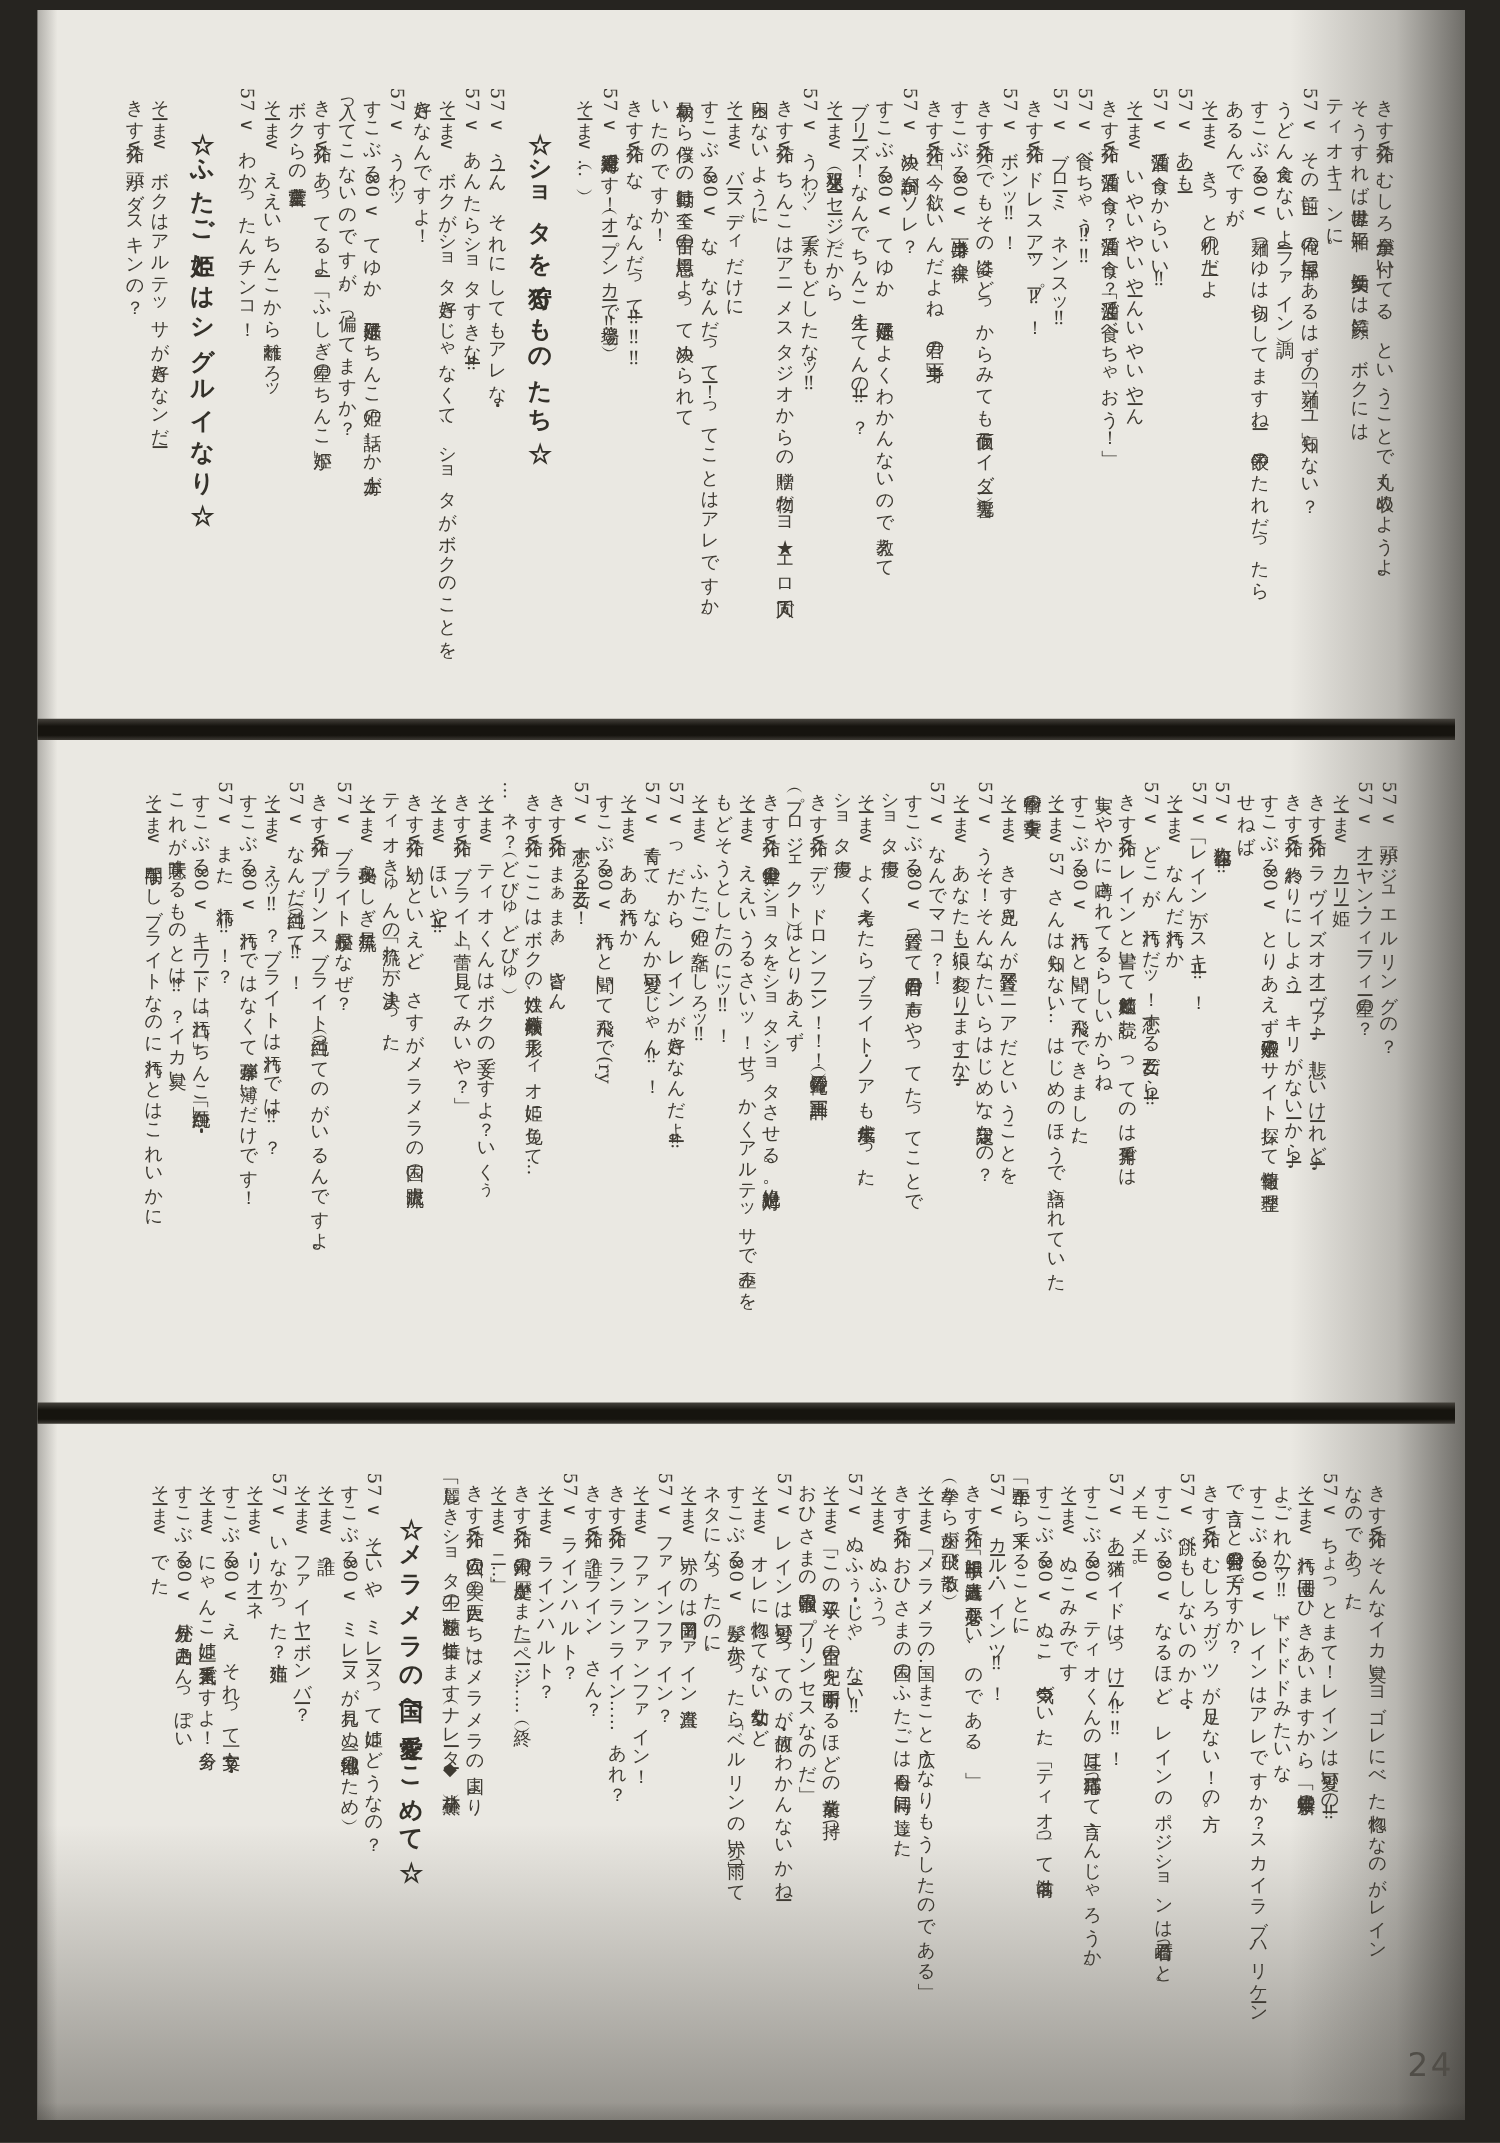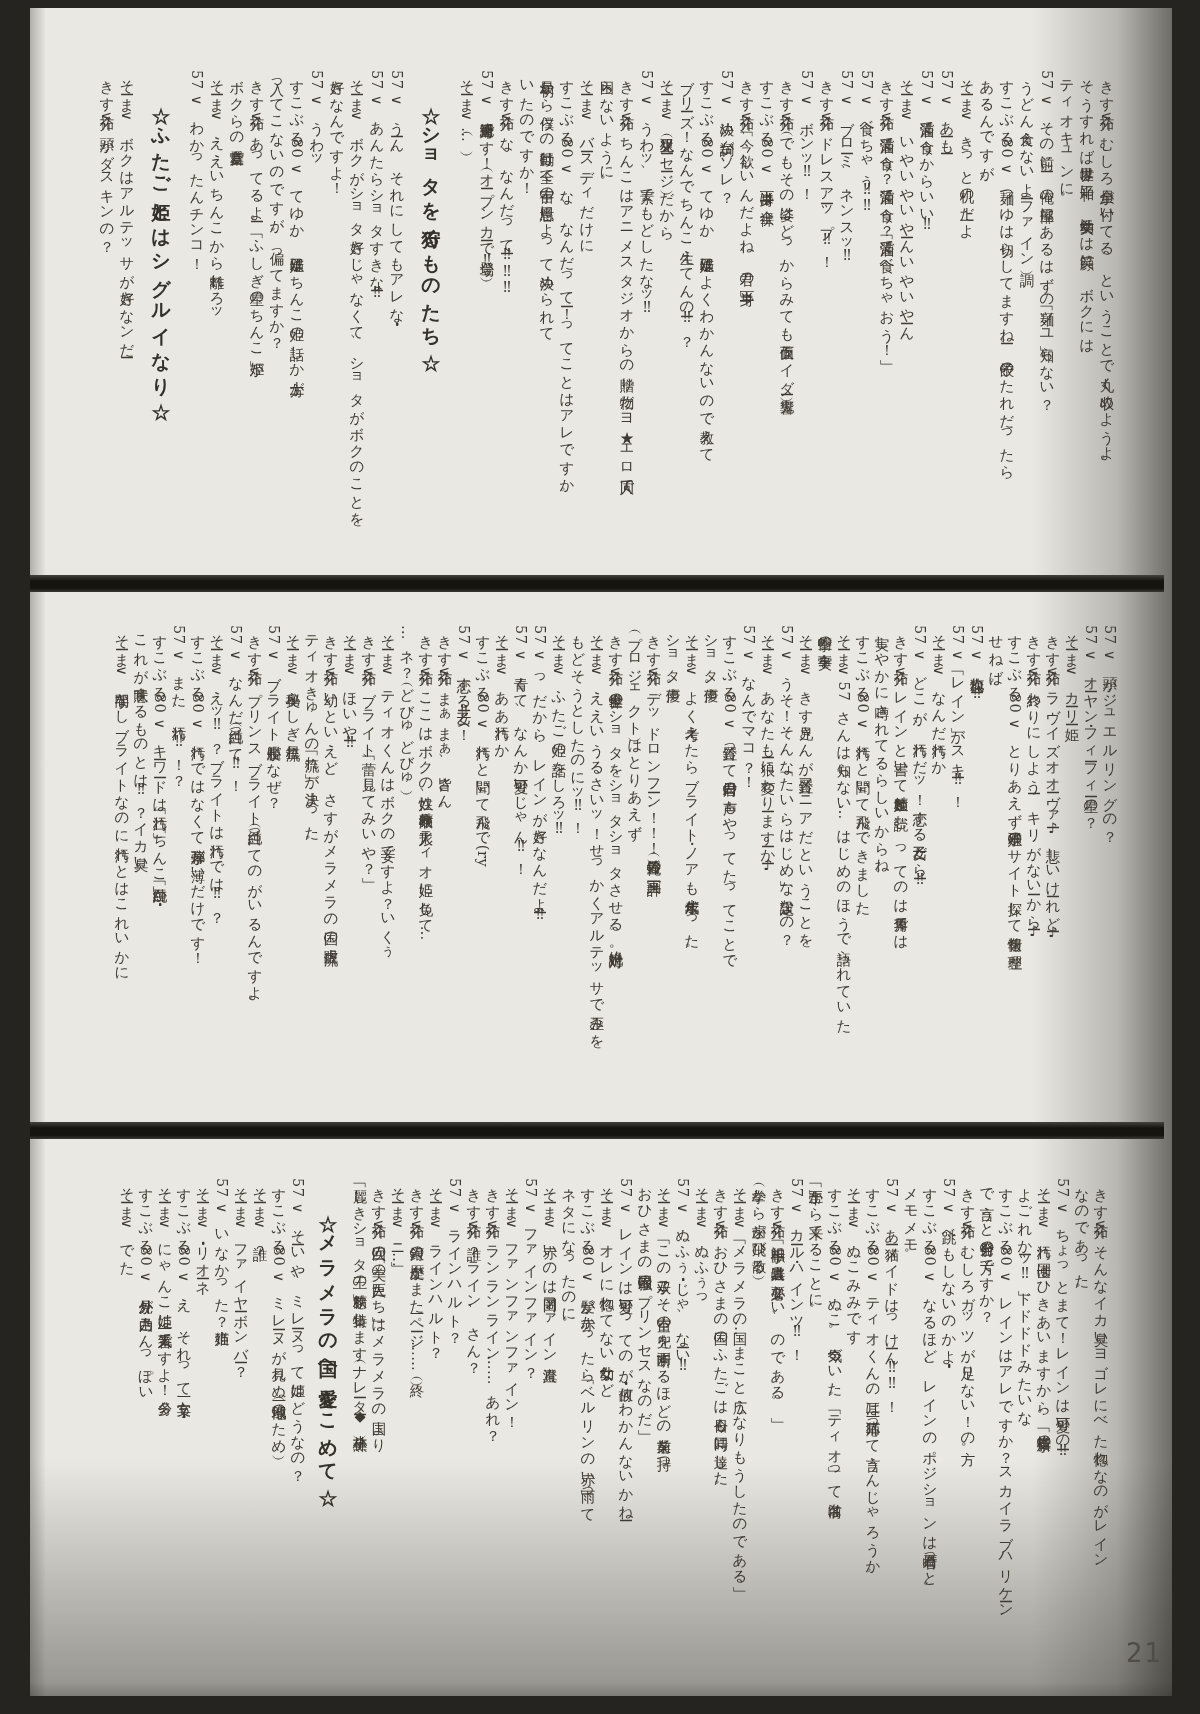--- a/index.html
+++ b/index.html
@@ -193,14 +193,14 @@
       <div class="ln"><span class="speaker">そーま</span><span> ∨ </span><span>誰？</span></div>
       <div class="ln"><span class="speaker">そーま</span><span> ∨ </span><span>ファイヤーボンバー？</span></div>
       <div class="ln"><span class="speaker">57</span><span> ∨ </span><span>いなかった？猫姫！</span></div>
       <div class="ln"><span class="speaker">そーま</span><span> ∨ </span><span>・・・リオーネ</span></div>
       <div class="ln"><span class="speaker">すこぶる80</span><span> ∨ </span><span>え、それって一文字も・・・</span></div>
       <div class="ln"><span class="speaker">そーま</span><span> ∨ </span><span>にゃんこ姫は一番人気ですよ！多分</span></div>
       <div class="ln"><span class="speaker">すこぶる80</span><span> ∨ </span><span>外見が由乃さんっぽい</span></div>
       <div class="ln"><span class="speaker">そーま</span><span> ∨ </span><span>でた</span></div>
     </div>
 
-  <div class="pagenum">21</div>
+  <div class="pagenum">24</div>
 </div>
 
 </body></html>

